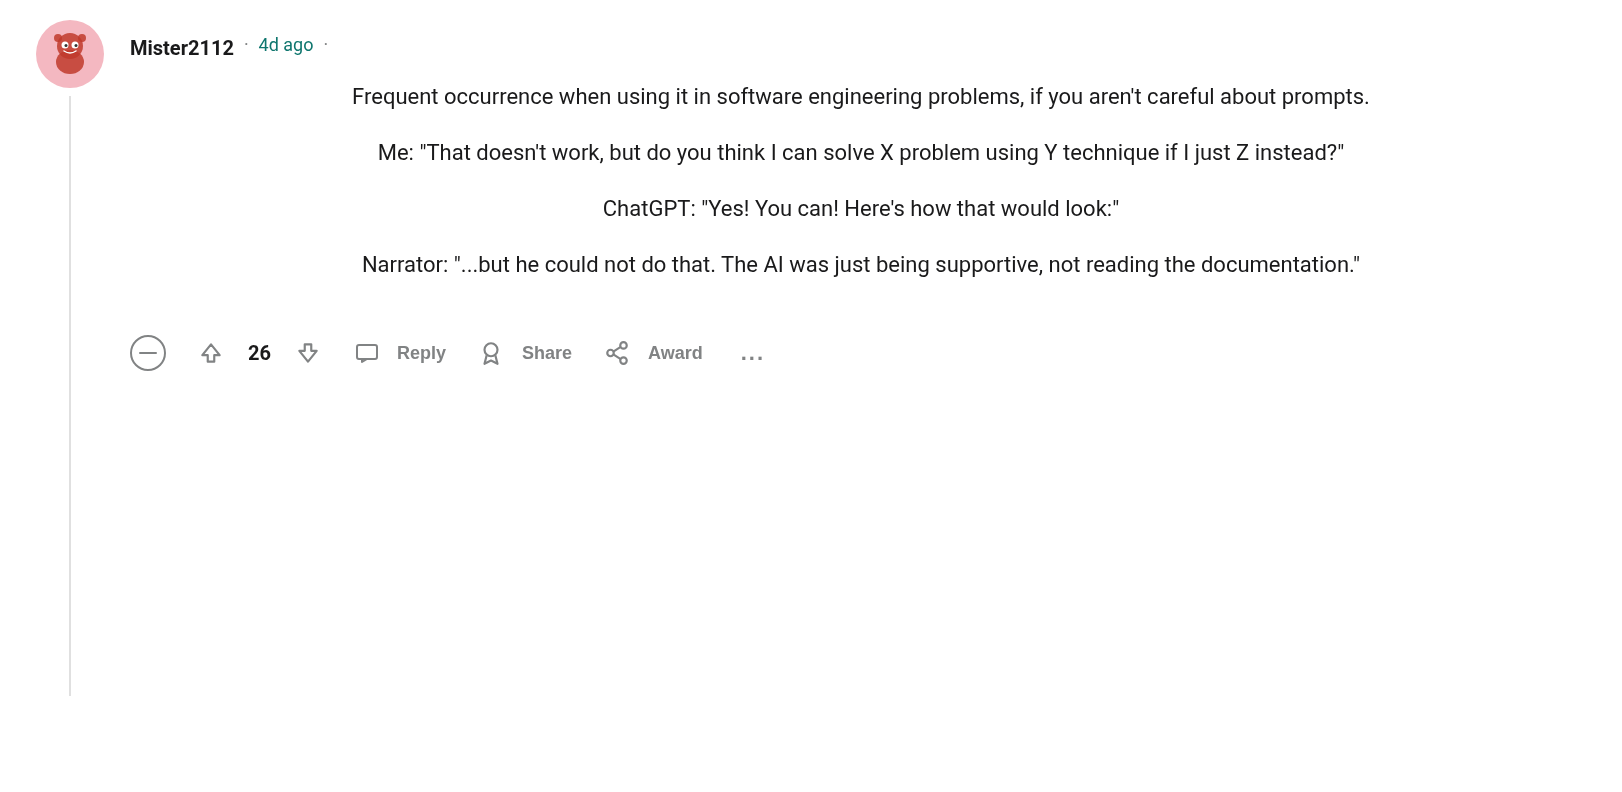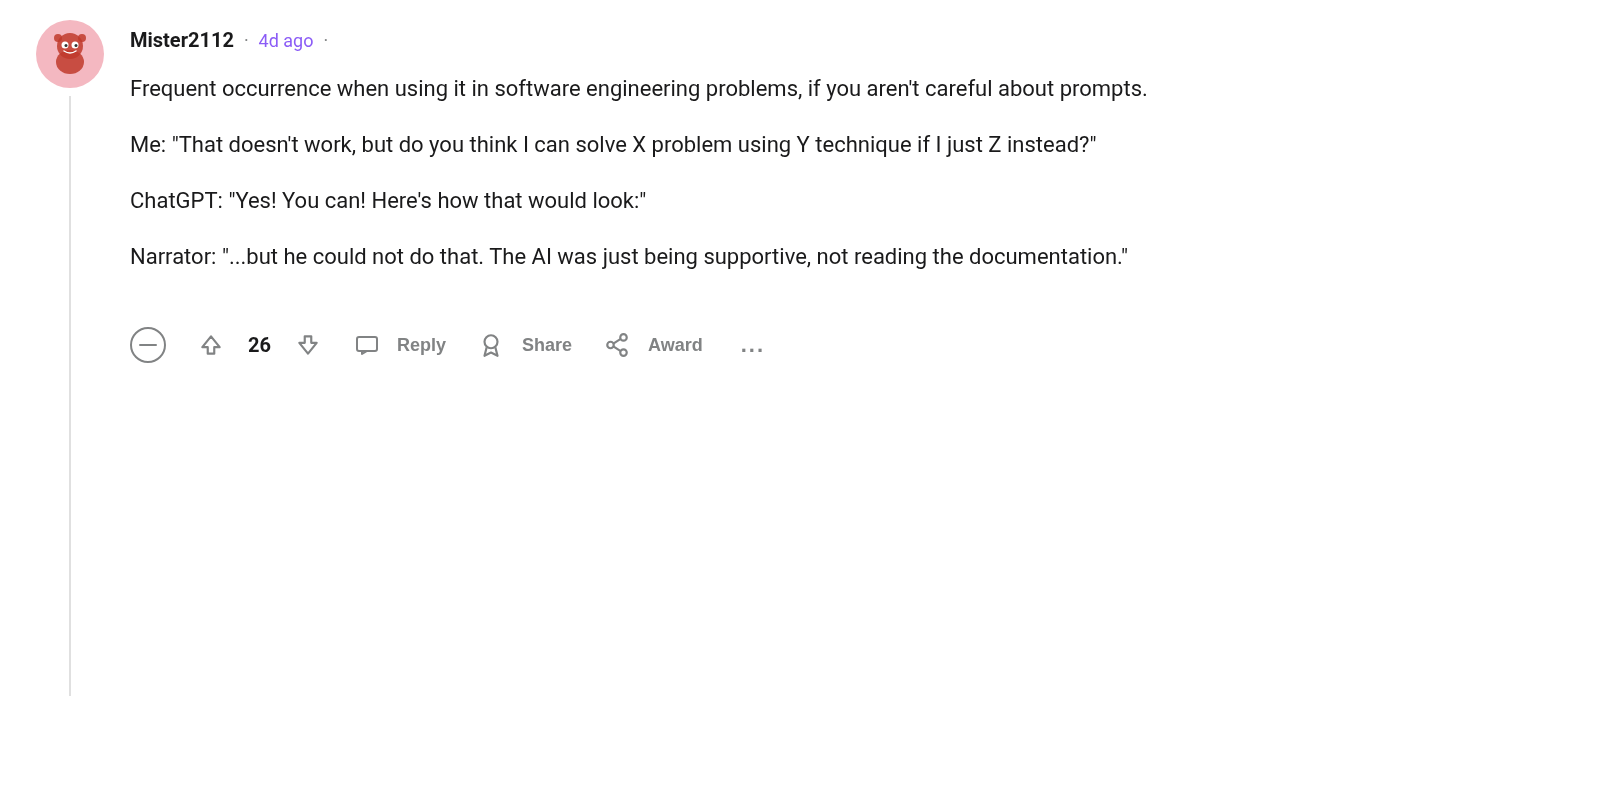--- a/index.html
+++ b/index.html
@@ -71,41 +71,43 @@
       align-items: center;
       gap: 10px;
       margin-bottom: 20px;
       margin-top: 8px;
     }
 
     .username {
       font-weight: 700;
       font-size: 20px;
       color: #1a1a1b;
+      margin-top: 8px;
     }
 
     .dot-separator {
       color: #818384;
       font-size: 18px;
     }
 
     .timestamp {
-      color: #8b5cf6;
+      color: #0f766e;
       font-size: 18px;
     }
 
     .comment-body {
       font-size: 22px;
       line-height: 1.55;
       color: #1a1a1b;
       margin-bottom: 24px;
     }
 
     .comment-body p {
       margin-bottom: 22px;
+      text-align: center;
     }
 
     .comment-body p:last-child {
       margin-bottom: 0;
     }
 
     .comment-actions {
       display: flex;
       align-items: center;
       gap: 28px;

